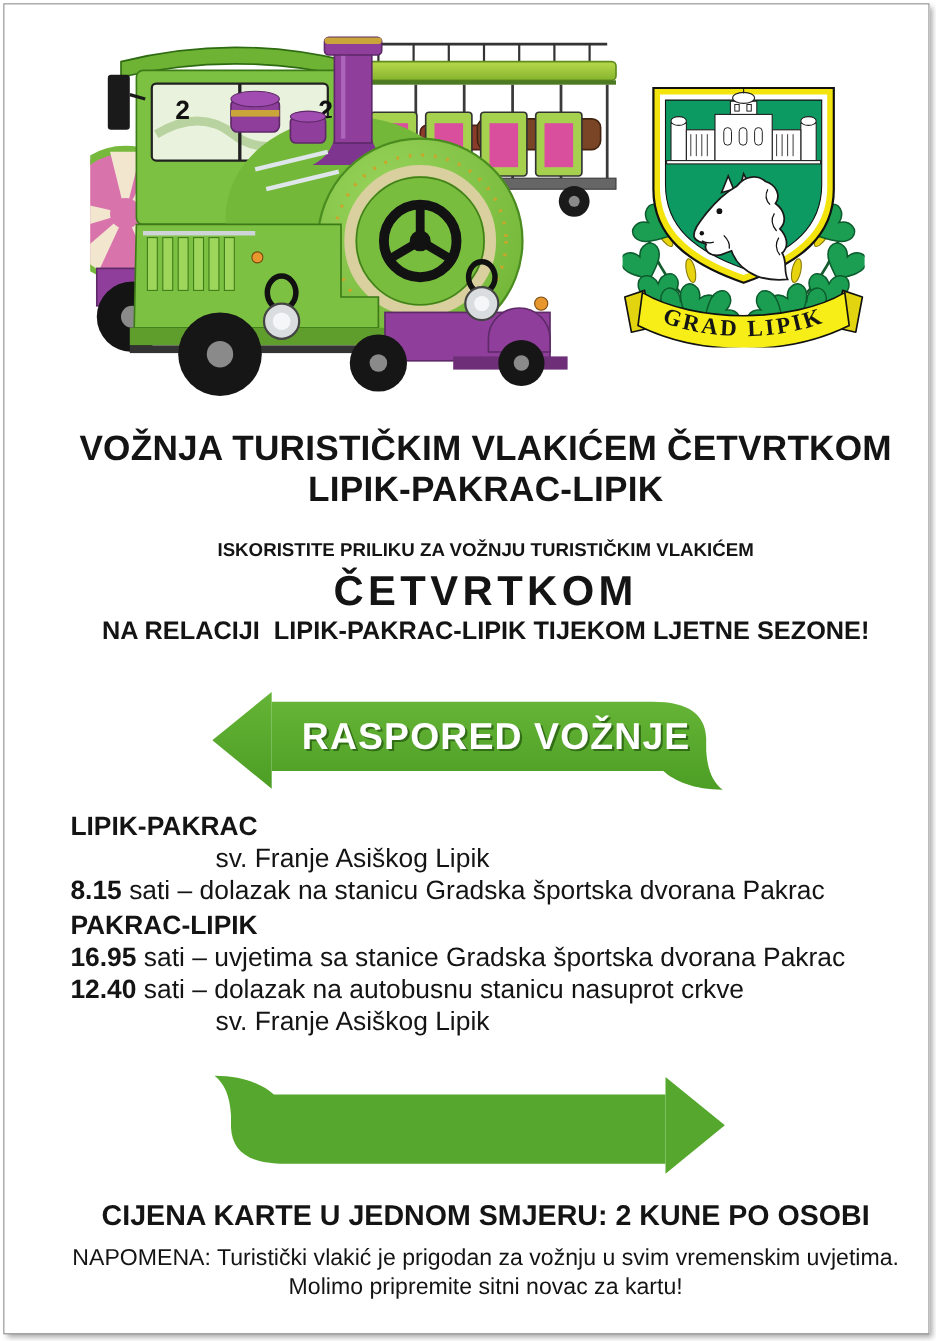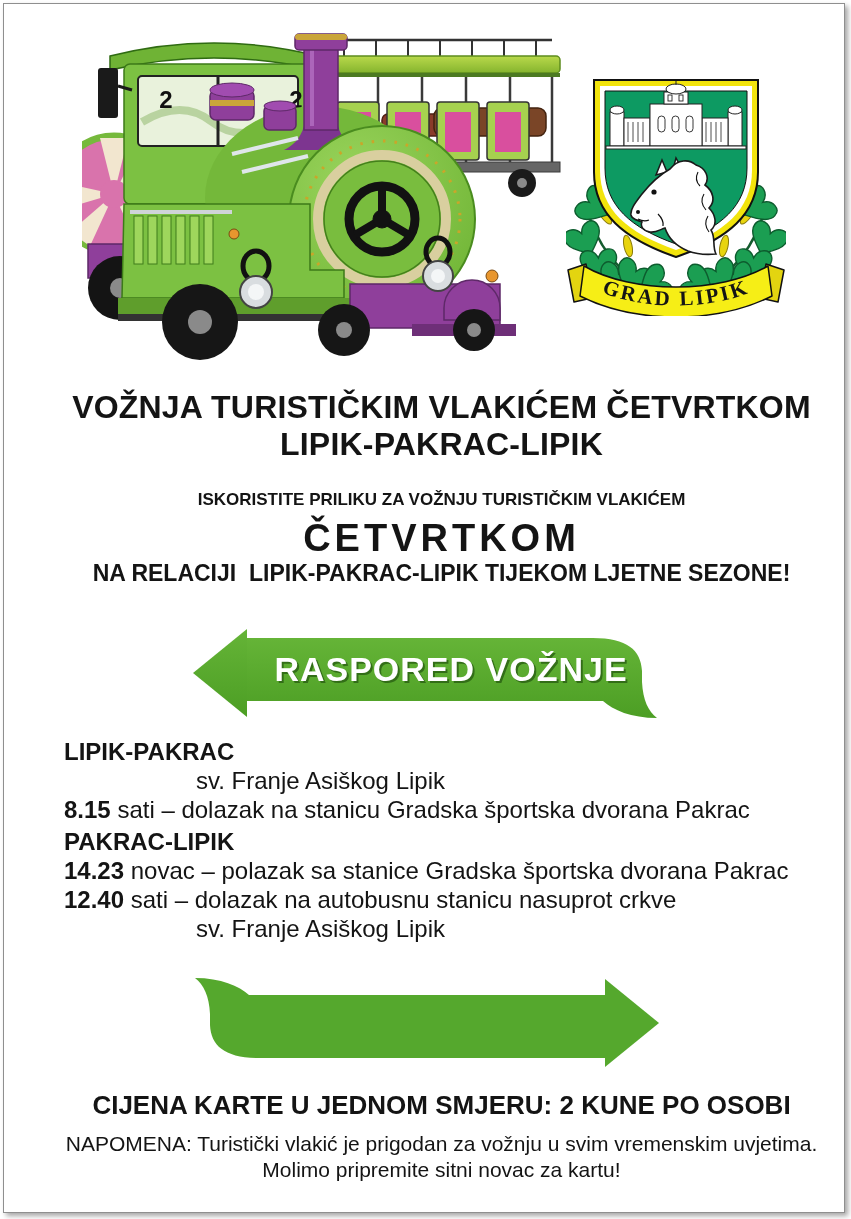--- a/index.html
+++ b/index.html
@@ -299,21 +299,21 @@
   </svg>
 
   <div class="abs schedule">
     <div>
       <div class="hd">LIPIK-PAKRAC</div>
       <div class="cont">sv. Franje Asiškog Lipik</div>
       <div class="row"><b>8.15</b> <span>sati – dolazak na stanicu Gradska športska dvorana Pakrac</span></div>
     </div>
     <div class="sec2">
       <div class="hd">PAKRAC-LIPIK</div>
-      <div class="row"><b>14.23</b> <span>novac – polazak sa stanice Gradska športska dvorana Pakrac</span></div>
+      <div class="row"><b>16.95</b> <span>sati – uvjetima sa stanice Gradska športska dvorana Pakrac</span></div>
       <div class="row"><b>12.40</b> <span>sati – dolazak na autobusnu stanicu nasuprot crkve</span></div>
       <div class="cont">sv. Franje Asiškog Lipik</div>
     </div>
   </div>
 
   <svg class="abs banner2" viewBox="0 0 466 94">
     <g transform="rotate(180 233 47)">
       <path d="M0,47 L54,3 L54,91 Z" fill="#55a82d"></path>
       <path d="M54,12 L400,12 C434,12 448,24 449,45 L449,56 C450,74 455,85 464,92
                C438,92 420,84 410,75 L54,75 Z" fill="#55a82d"></path>

